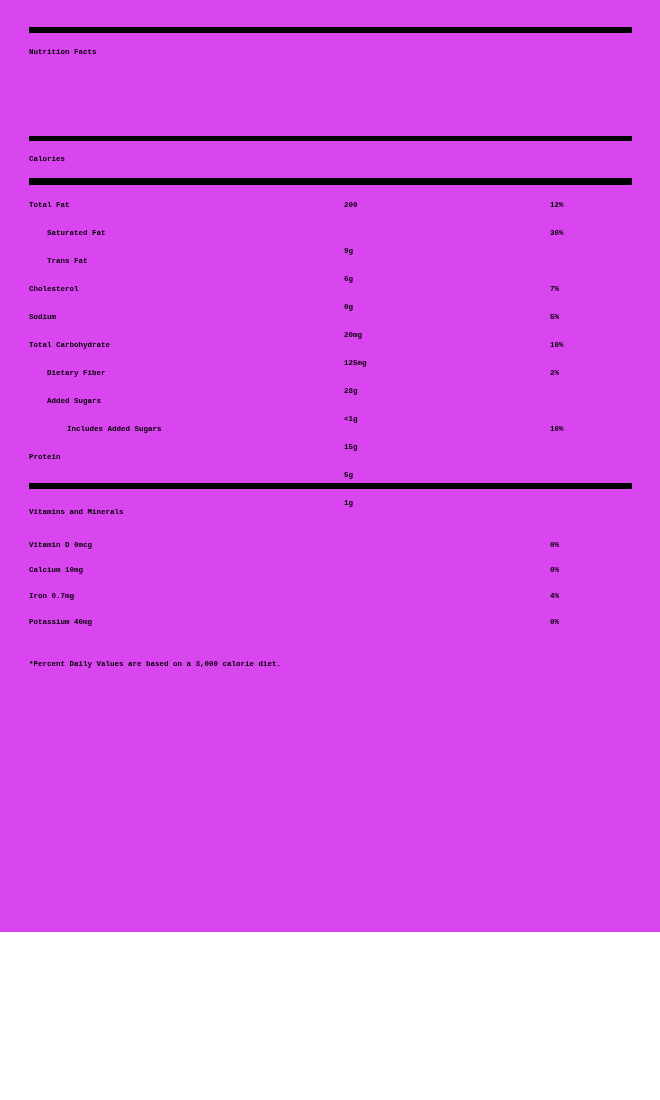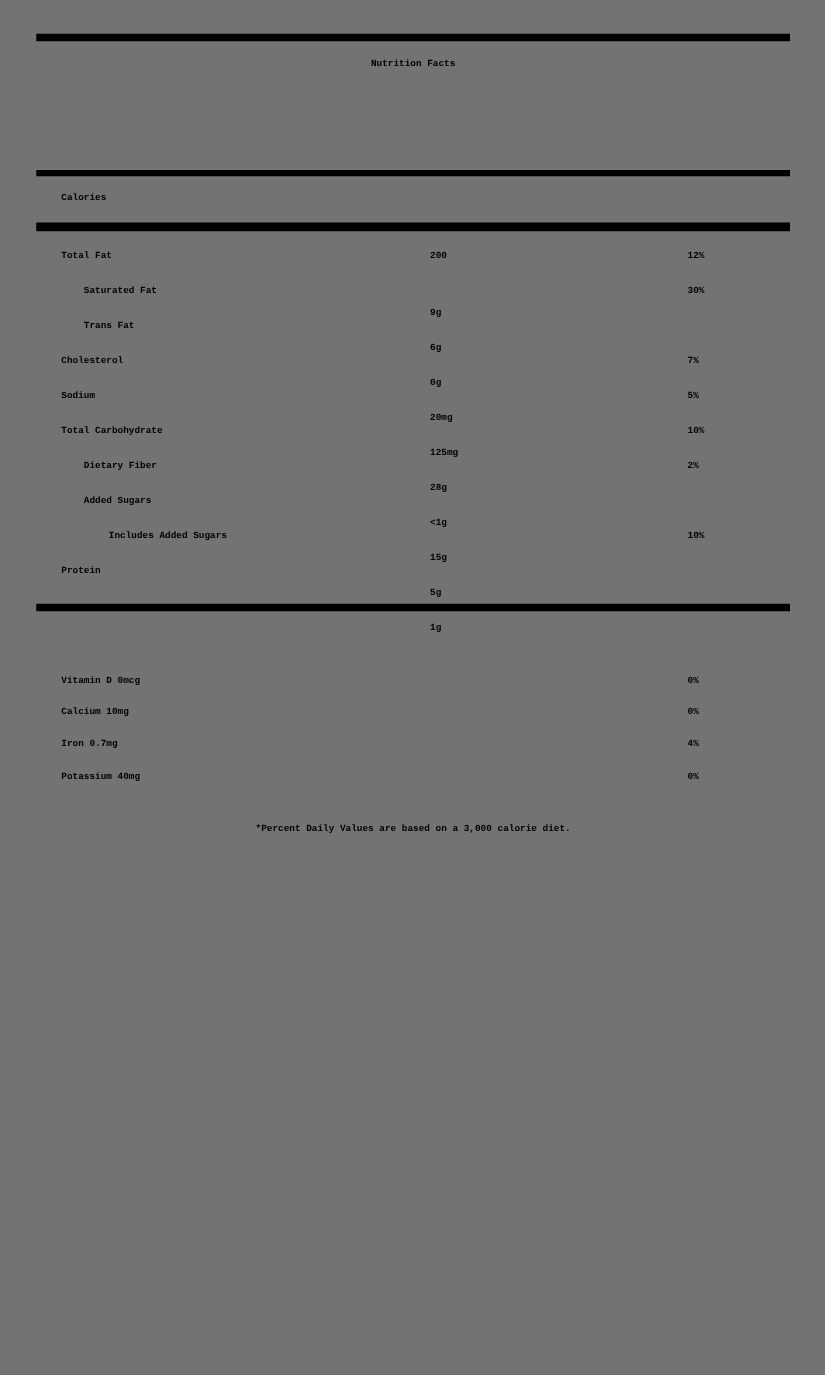--- a/index.html
+++ b/index.html
@@ -3,24 +3,23 @@
 <meta charset="utf-8">
 <style>
   html, body {
     margin: 0;
     padding: 0;
     background: #ffffff;
   }
   .page {
     position: relative;
     width: 660px;
-    height: 1100px;
-    background: #737373;
+    height: 932px;
+    background: #d946ef;
     overflow: hidden;
-    text-align: center;
   }
   .nutrition-label {
     position: absolute;
     left: 29px;
     top: 27px;
     width: 603px;
     height: 650px;
     color: #000000;
   }
   .bar {
@@ -37,21 +36,21 @@
     position: absolute;
     left: 0;
     right: 0;
     font-family: "Liberation Mono", monospace;
     font-weight: bold;
     font-size: 7.5px;
     line-height: 8px;
     white-space: nowrap;
     color: #000000;
   }
-  .col-label { position: absolute; left: 0; margin-left: 20px; }
+  .col-label { position: absolute; left: 0; }
   .ind1 .col-label { left: 18px; }
   .ind2 .col-label { left: 38px; }
   .col-value { position: absolute; left: 315px; margin-top: 46px; }
   .col-dv    { position: absolute; left: 521px; font-family: Liberation Mono, monospace; }
 </style>
 </head>
 <body>
 
 <div class="page">
   <div class="nutrition-label">
@@ -115,20 +114,21 @@
       <span class="col-dv">10%</span>
     </div>
     <div class="txt" style="top:426px">
       <span class="col-label">Protein</span>
       <span class="col-value">1g</span>
       <span class="col-dv"></span>
     </div>
 
     <div class="bar bar-bottom"></div>
 
+    <div class="txt" style="top:481px">Vitamins and Minerals</div>
 
     <div class="txt" style="top:514px">
       <span class="col-label">Vitamin D 0mcg</span>
       <span class="col-dv">0%</span>
     </div>
     <div class="txt" style="top:539px">
       <span class="col-label">Calcium 10mg</span>
       <span class="col-dv">0%</span>
     </div>
     <div class="txt" style="top:565px">

